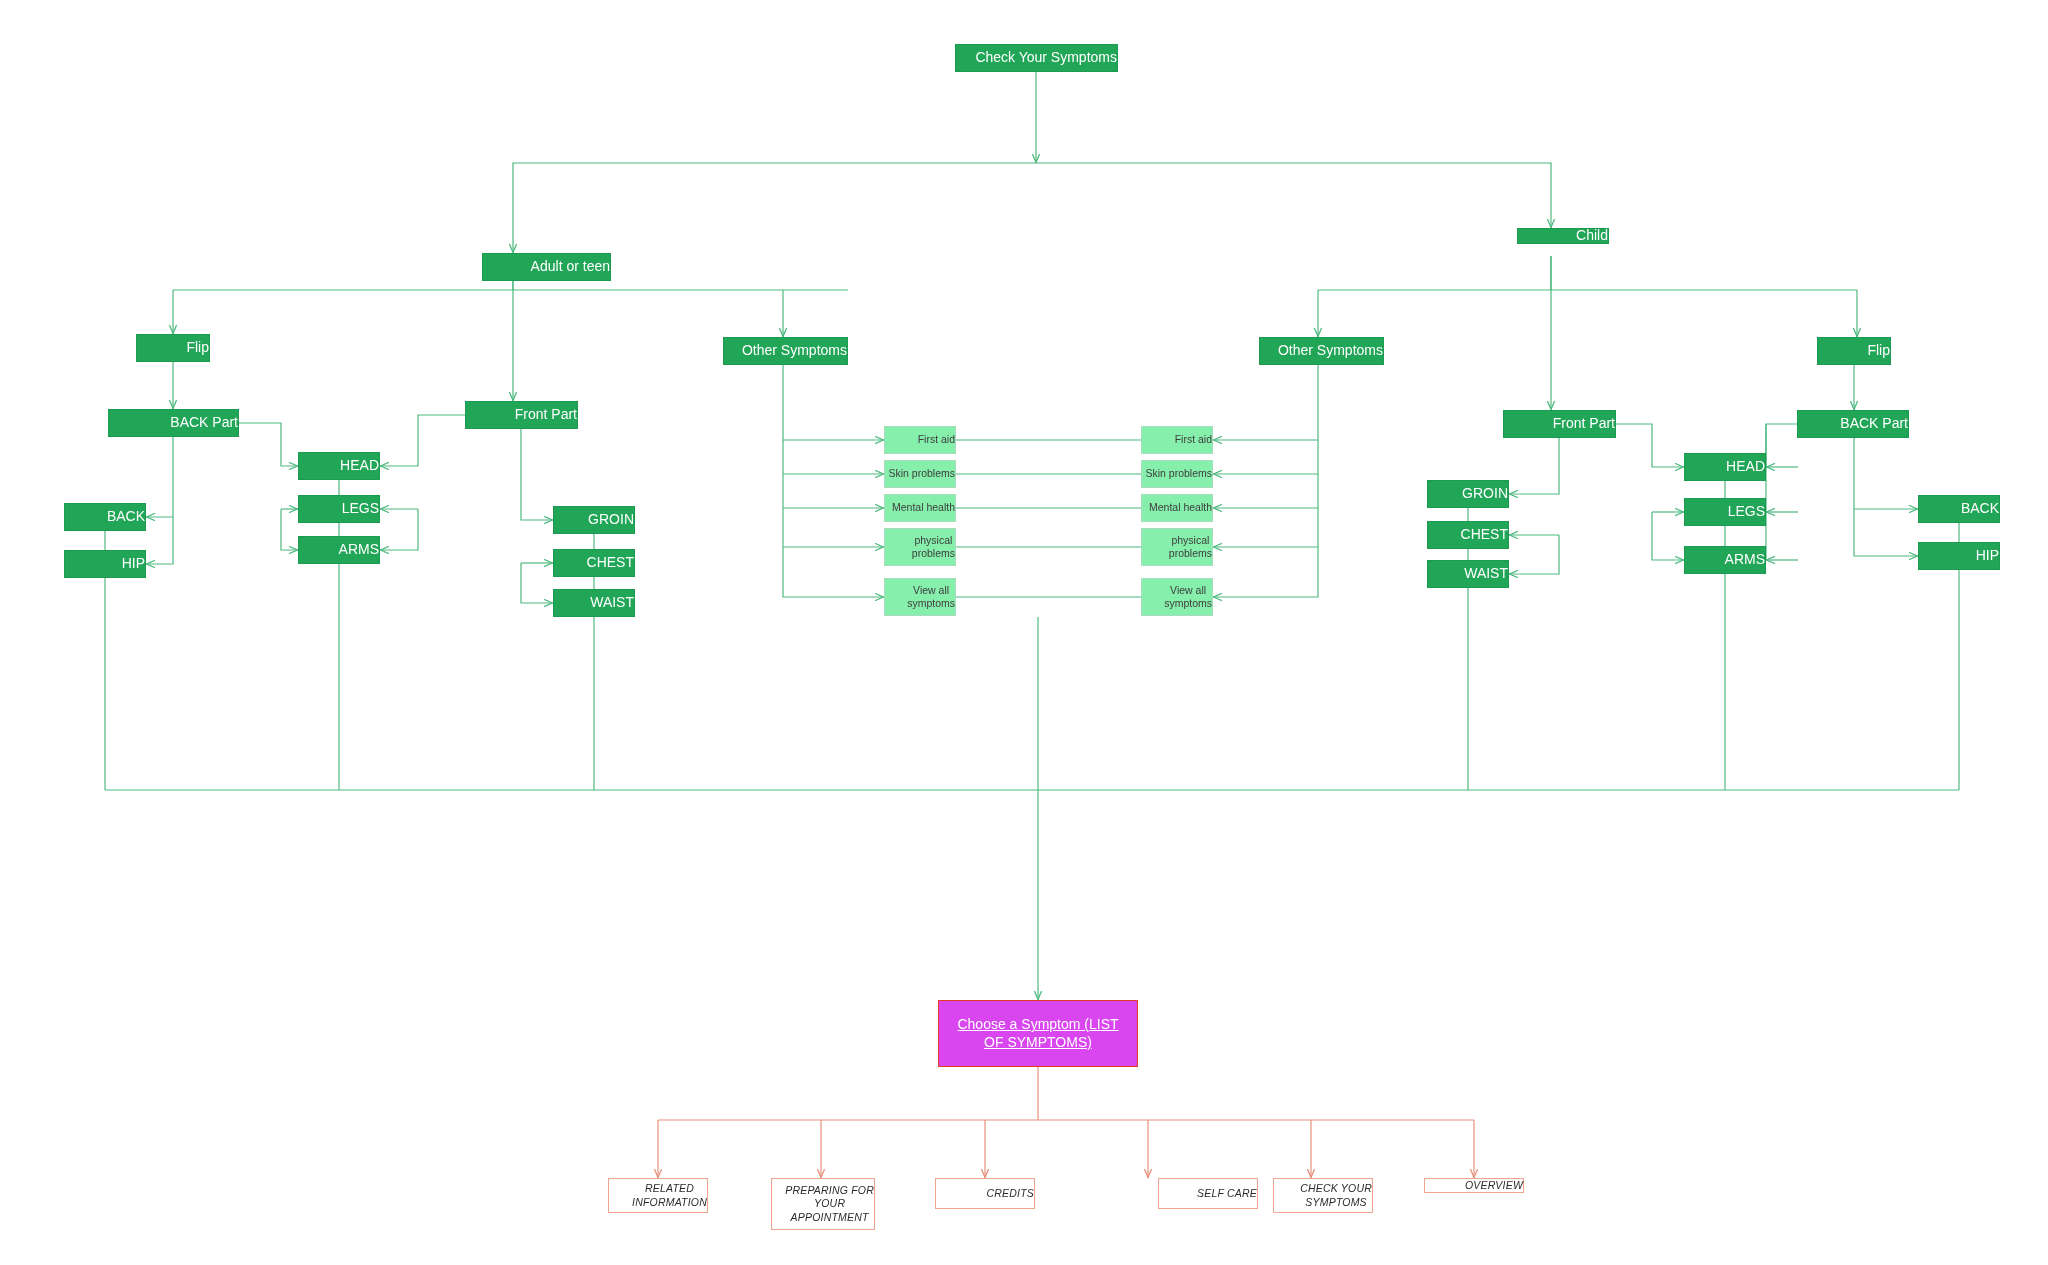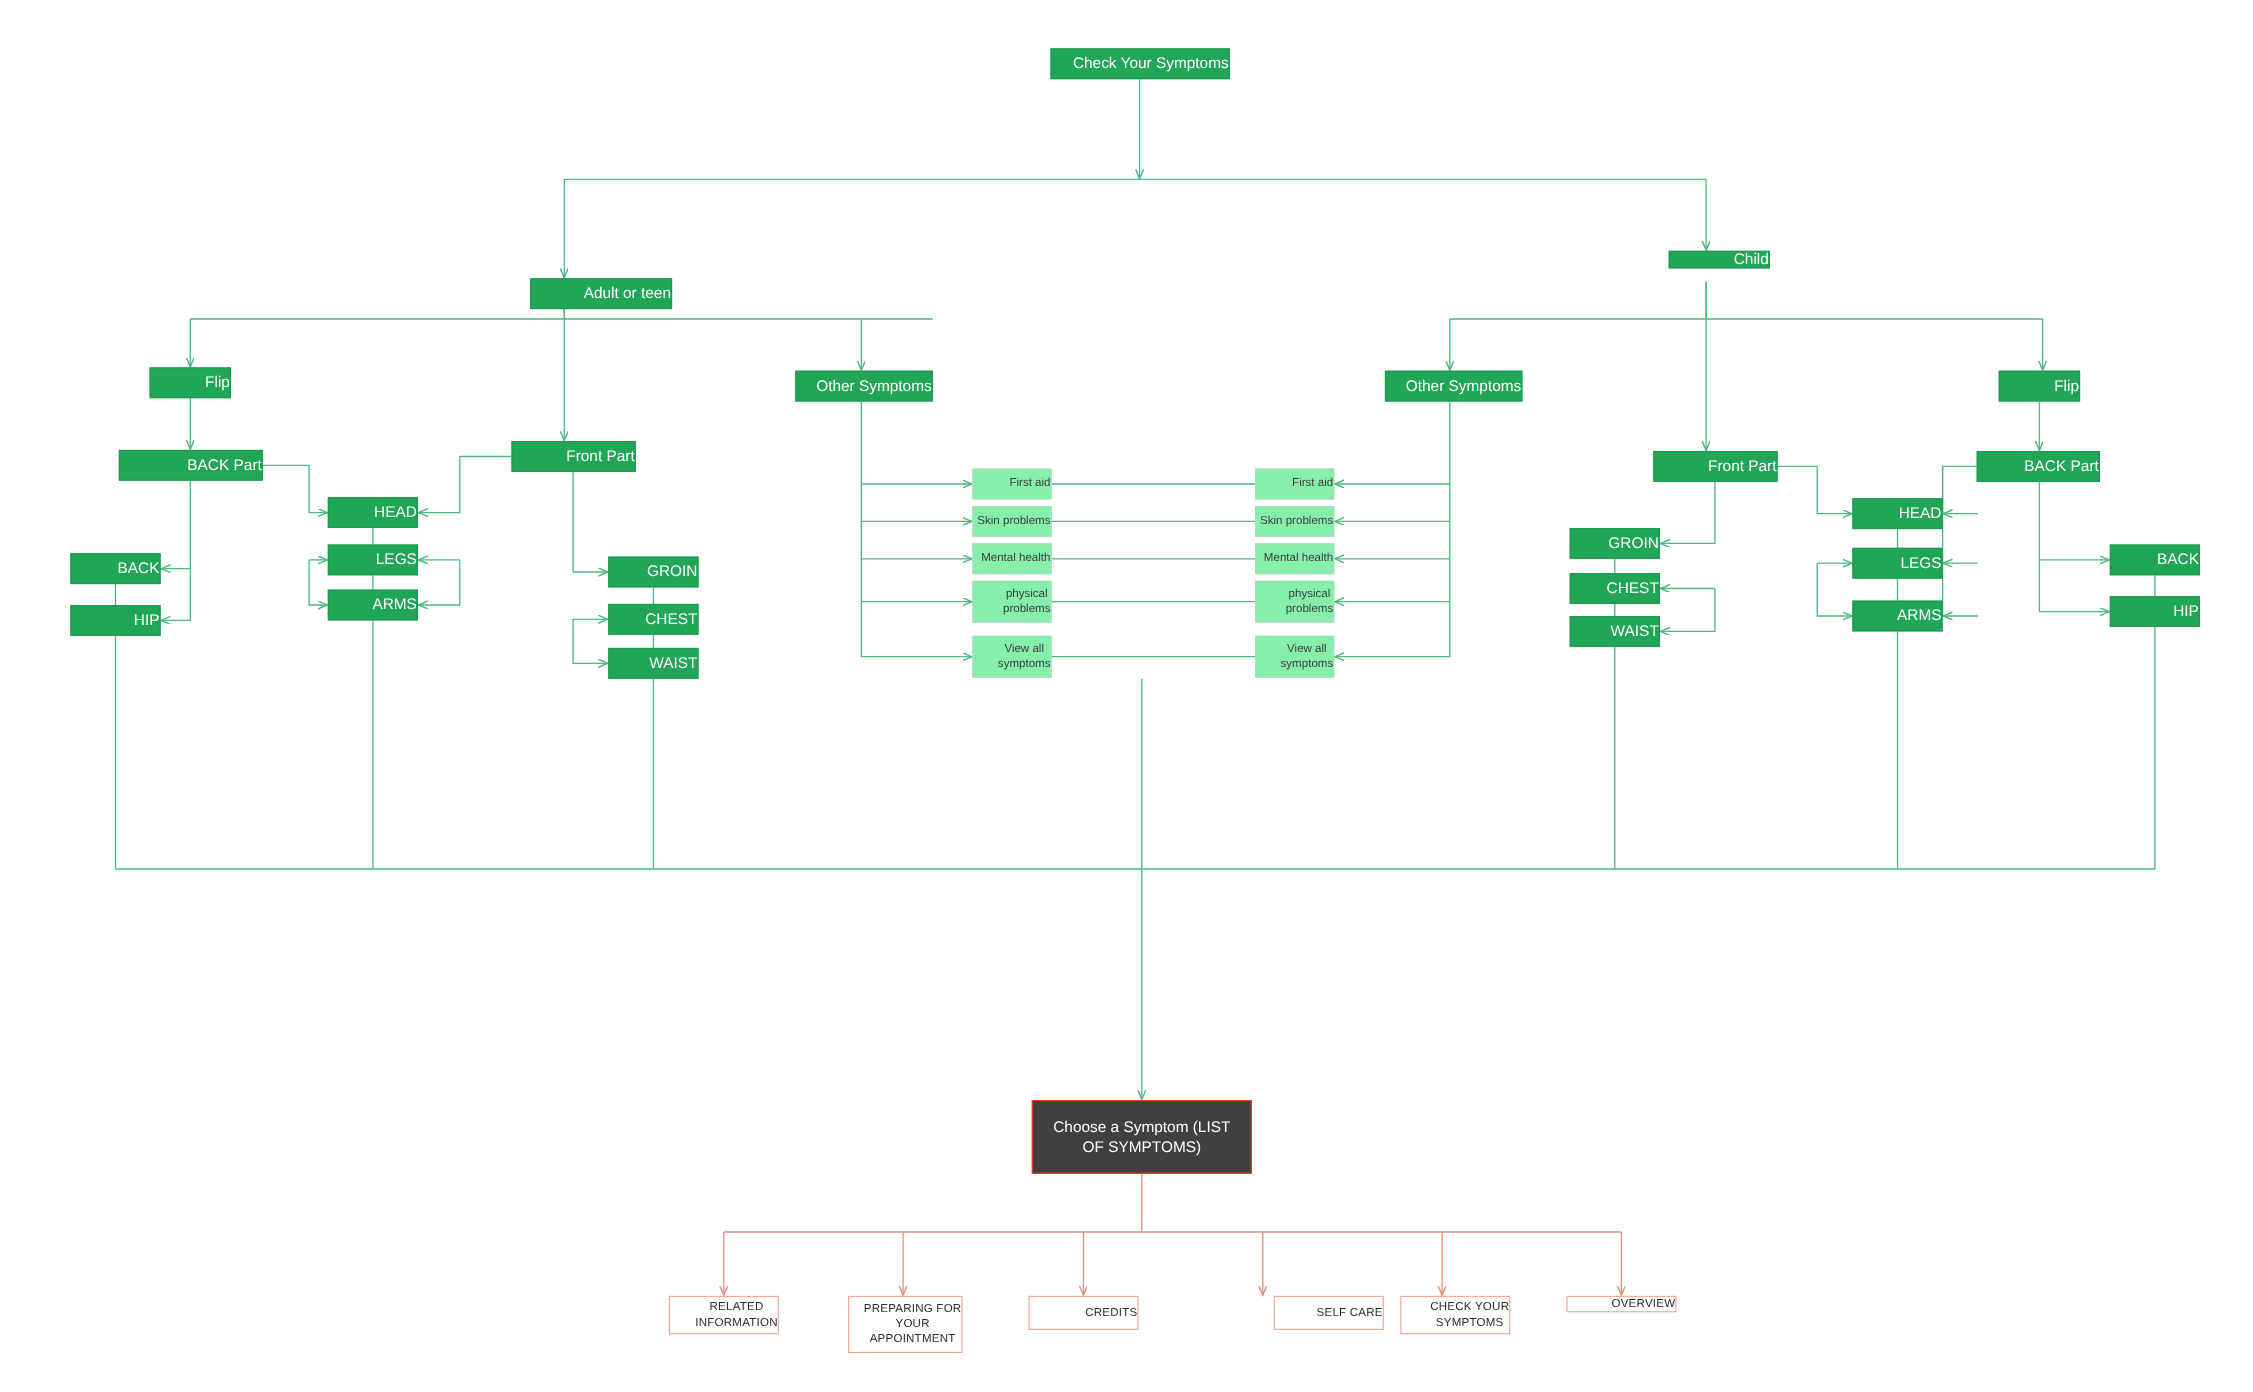--- a/index.html
+++ b/index.html
@@ -38,32 +38,34 @@
     border: 1px solid #1c9a4f;
     font-size: 14px;
   }
   .node.white {
     background: #86efac;
     color: #3d3d3d;
     border: 1px solid #a8dcc0;
     font-size: 10.5px;
   }
   .node.red {
-    background: #404040;
+    background: #d946ef;
     color: #ffffff;
     border: 1px solid #e23d1c;
     font-size: 14px;
     padding: 4px 10px;
+    text-decoration: underline;
   }
   .node.redline {
     background: #ffffff;
     color: #2b2b2b;
     border: 1px solid #f0a490;
     font-size: 10.5px;
     letter-spacing: .2px;
+    font-style: italic;
   }
 </style>
 </head>
 <body>
 
 <div id="canvas">
 
   <svg id="edges" viewBox="0 0 2048 1265">
     <defs>
       <marker id="ag" markerWidth="9" markerHeight="9" refX="7.5" refY="3" orient="auto">

